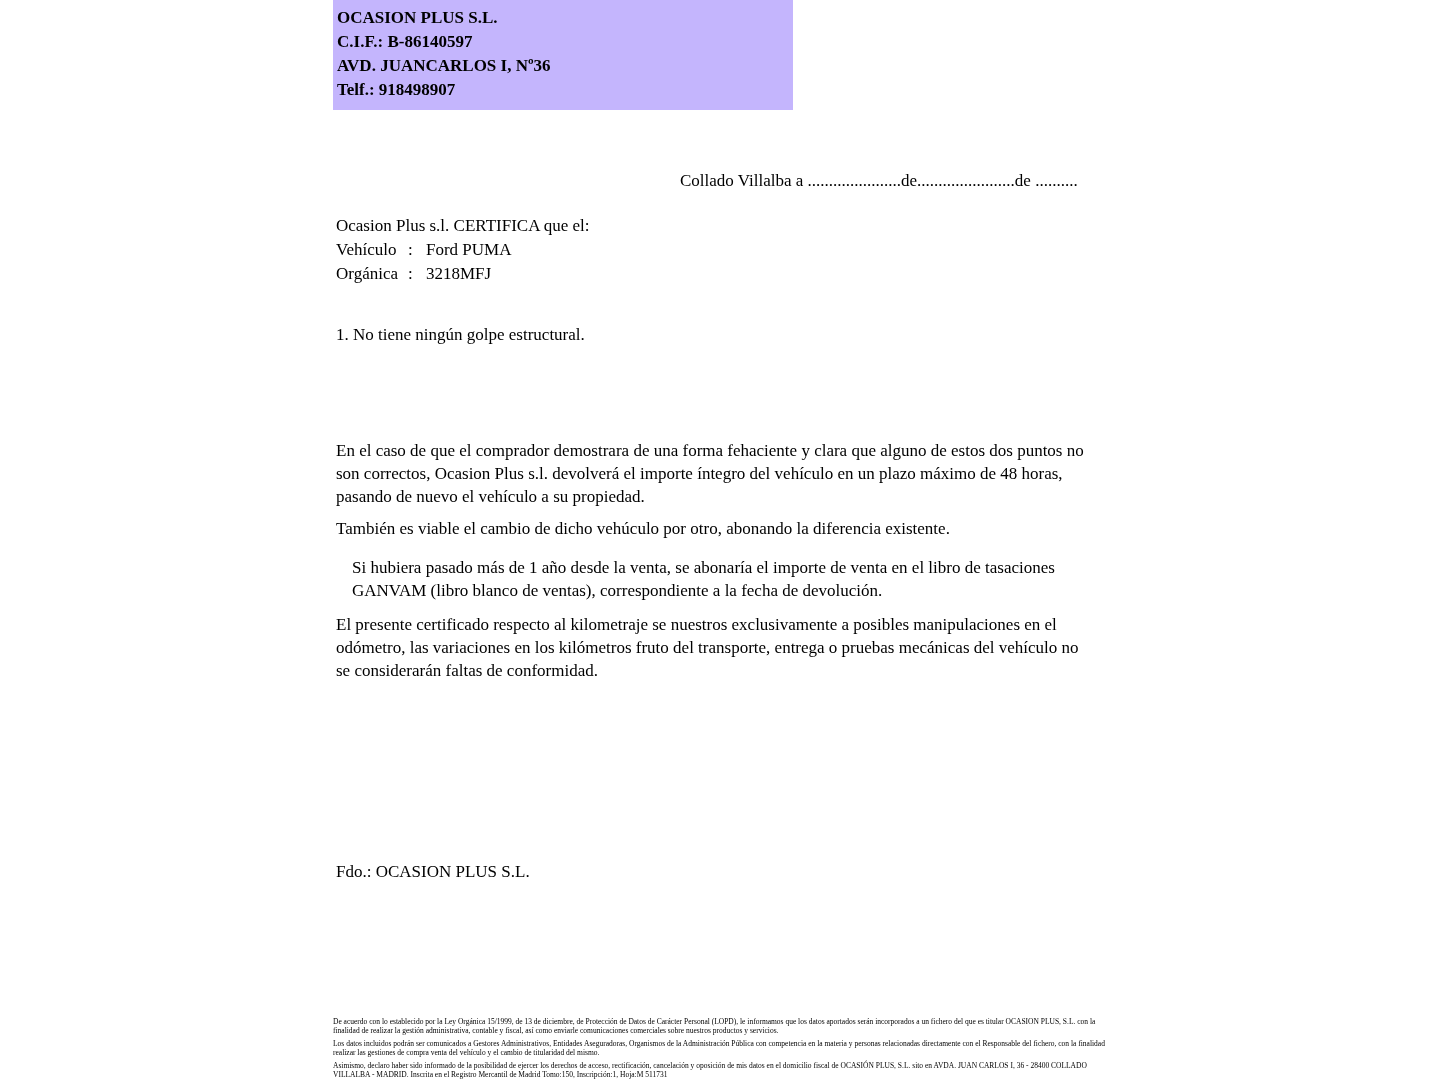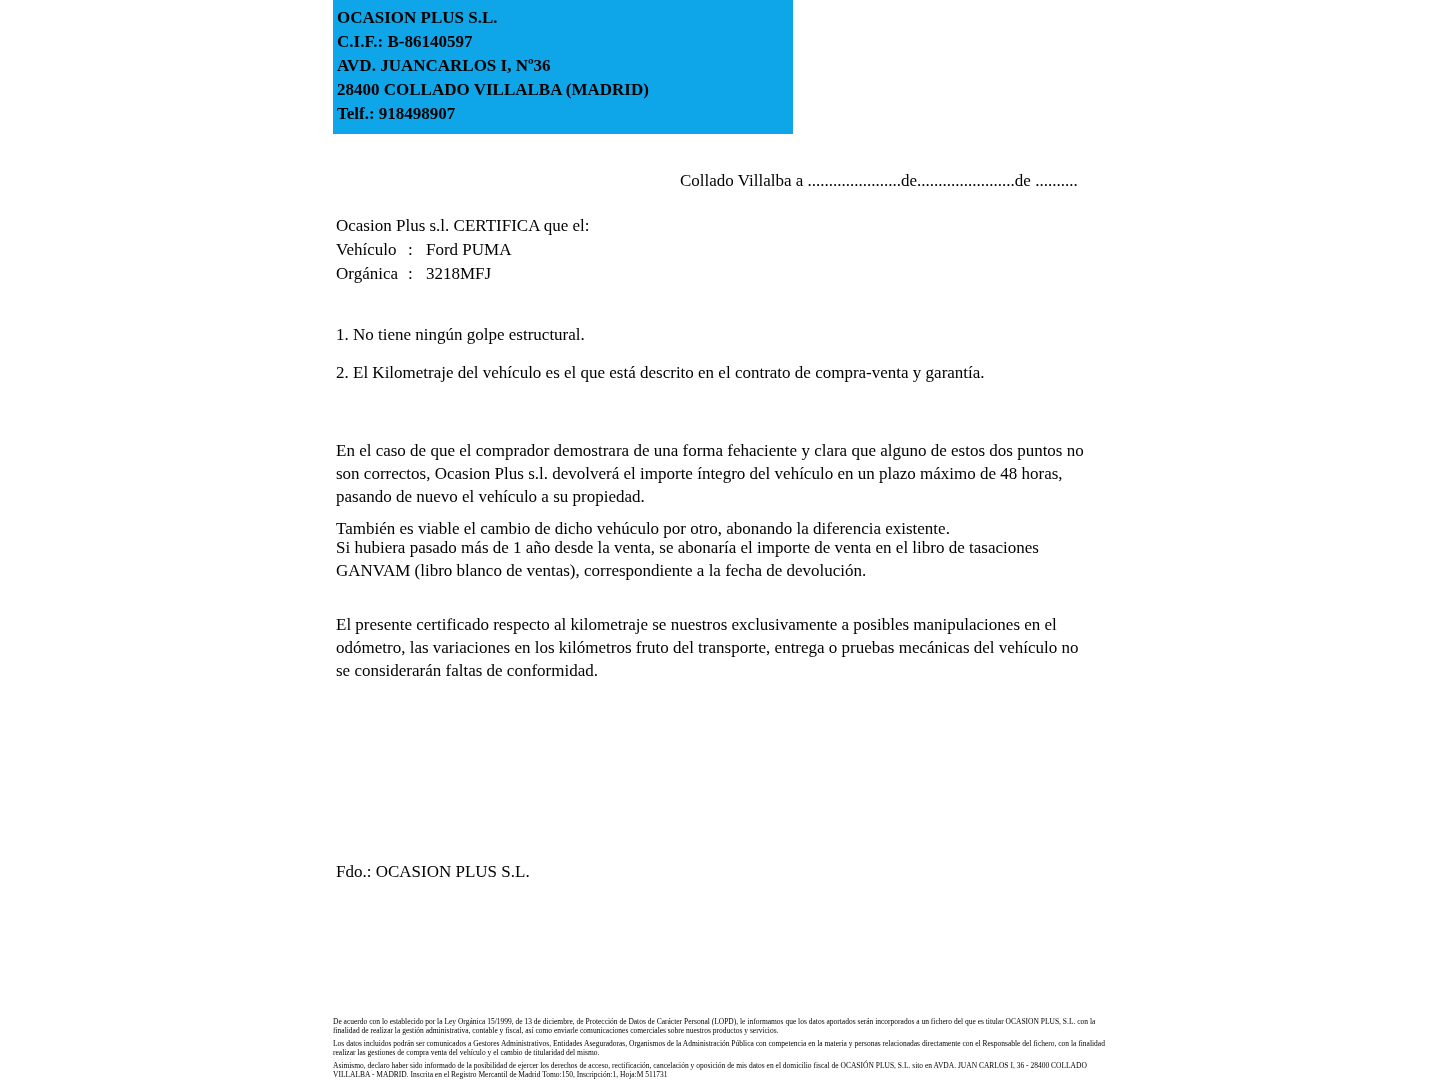--- a/index.html
+++ b/index.html
@@ -14,21 +14,21 @@
     background: #ffffff;
     font-family: "Liberation Serif", serif;
     color: #000000;
     overflow: hidden;
   }
   .letterhead {
     position: absolute;
     left: 333px;
     top: 0px;
     width: 460px;
-    background: #0ea5e9;
+    background: #c4b5fd;
     padding: 6px 0 8px 0;
   }
   .letterhead div {
     font-weight: bold;
     font-size: 17px;
     line-height: 24px;
     padding-left: 4px;
     white-space: nowrap;
   }
   .place-date {
@@ -70,21 +70,21 @@
   .point.p2 { top: 363px; }
   .para {
     position: absolute;
     left: 336px;
     width: 760px;
     font-size: 17px;
     line-height: 23px;
   }
   .para.a { top: 439px; }
   .para.b { top: 517px; }
-  .para.c { top: 536px; }
+  .para.c { top: 556px; margin-left: 16px; }
   .para.d { top: 613px; }
   .signature {
     position: absolute;
     left: 336px;
     top: 862px;
     font-size: 17px;
   }
   .legal {
     position: absolute;
     left: 333px;
@@ -101,38 +101,36 @@
 </style>
 </head>
 <body>
 
 <div class="page">
 
   <div class="letterhead">
     <div>OCASION PLUS S.L.</div>
     <div>C.I.F.: B-86140597</div>
     <div>AVD. JUANCARLOS I, Nº36</div>
-    <div>28400 COLLADO VILLALBA (MADRID)</div>
     <div>Telf.: 918498907</div>
   </div>
 
   <div class="place-date">Collado Villalba a ......................de.......................de ..........</div>
 
   <div class="certifies">Ocasion Plus s.l. CERTIFICA que el:</div>
 
   <div class="field-row r1">
     <span class="field-label">Vehículo</span><span class="field-sep">:</span><span>Ford PUMA</span>
   </div>
 
   <div class="field-row r2">
     <span class="field-label">Orgánica</span><span class="field-sep">:</span><span>3218MFJ</span>
   </div>
 
   <div class="point p1">1. No tiene ningún golpe estructural.</div>
-  <div class="point p2">2. El Kilometraje del vehículo es el que está descrito en el contrato de compra-venta y garantía.</div>
 
   <div class="para a">En el caso de que el comprador demostrara de una forma fehaciente y clara que alguno de estos dos puntos no son correctos, Ocasion Plus s.l. devolverá el importe íntegro del vehículo en un plazo máximo de 48 horas, pasando de nuevo el vehículo a su propiedad.</div>
   <div class="para b">También es viable el cambio de dicho vehúculo por otro, abonando la diferencia existente.</div>
   <div class="para c">Si hubiera pasado más de 1 año desde la venta, se abonaría el importe de venta en el libro de tasaciones GANVAM (libro blanco de ventas), correspondiente a la fecha de devolución.</div>
   <div class="para d">El presente certificado respecto al kilometraje se nuestros exclusivamente a posibles manipulaciones en el odómetro, las variaciones en los kilómetros fruto del transporte, entrega o pruebas mecánicas del vehículo no se considerarán faltas de conformidad.</div>
 
   <div class="signature">Fdo.: OCASION PLUS S.L.</div>
 
   <div class="legal">
     <p>De acuerdo con lo establecido por la Ley Orgánica 15/1999, de 13 de diciembre, de Protección de Datos de Carácter Personal (LOPD), le informamos que los datos aportados serán incorporados a un fichero del que es titular OCASION PLUS, S.L. con la finalidad de realizar la gestión administrativa, contable y fiscal, así como enviarle comunicaciones comerciales sobre nuestros productos y servicios.</p>

